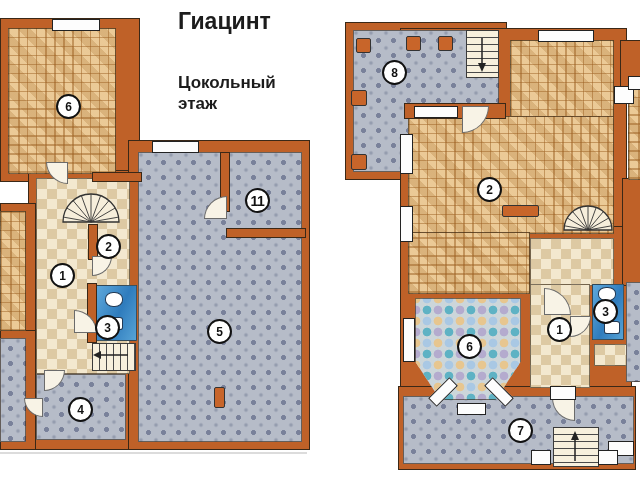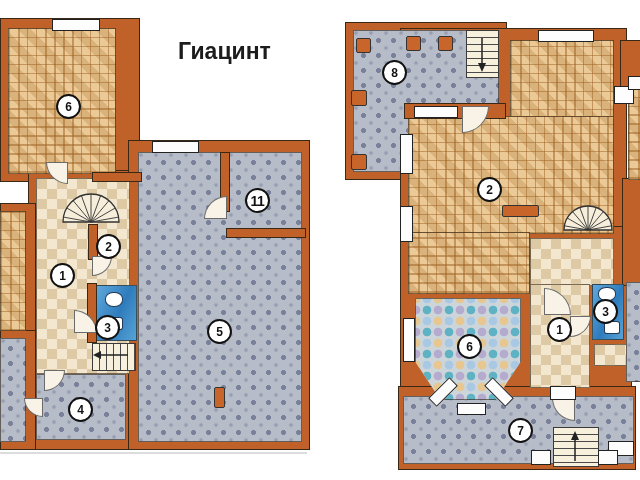--- a/index.html
+++ b/index.html
@@ -39,30 +39,34 @@
   .arc{position:absolute;background:#f8f3e6;border:1px solid #6b6b6b;z-index:25}
   .stairs{position:absolute;border:1px solid #3a3a3a;z-index:20}
   .stairs-h{background:repeating-linear-gradient(180deg,#f7f0dd 0 6px,#4a4a4a 6px 7px)}
   .stairs-v{background:repeating-linear-gradient(90deg,#f7f0dd 0 6px,#4a4a4a 6px 7px)}
   .label{position:absolute;width:21px;height:21px;border-radius:50%;background:#fff;border:2px solid #111;
          color:#111;font-weight:bold;font-size:12px;display:flex;align-items:center;justify-content:center;z-index:40}
   .label.wide{font-size:14px;letter-spacing:-.5px}
   .col{position:absolute;background:#c8652a;border:1px solid #333;border-radius:2px;z-index:15}
   .fixture{position:absolute;background:#fff;border:1px solid #223a55;z-index:26}
   .spiral,.arrow{position:absolute;z-index:22}
-  .title{position:absolute;left:178px;top:38px;font-size:23px;font-weight:bold;color:#1c1c1c;z-index:50}
+  .title{position:absolute;left:178px;top:8px;font-size:23px;font-weight:bold;color:#1c1c1c;z-index:50}
   .subtitle{position:absolute;left:178px;top:72px;font-size:17px;font-weight:bold;color:#1c1c1c;line-height:21px;z-index:50}
   .shadowline{position:absolute;background:#dcdcdc;z-index:0}
 </style>
 </head>
 <body>
 
 <div class="canvas">
 
   <div class="title">Гиацинт</div>
+  <div class="subtitle">
+    <div>Цокольный</div>
+    <div>этаж</div>
+  </div>
 
   <div class="shadowline" style="left:0;top:452px;width:307px;height:2px"></div>
 
   <div class="wall" style="left:0;top:18px;width:138px;height:162px"></div>
   <div class="wall" style="left:28px;top:170px;width:112px;height:230px"></div>
   <div class="wall" style="left:28px;top:366px;width:104px;height:82px"></div>
   <div class="wall" style="left:128px;top:140px;width:180px;height:308px"></div>
   <div class="wall" style="left:0;top:203px;width:34px;height:134px"></div>
   <div class="wall" style="left:0;top:330px;width:34px;height:118px"></div>
 

